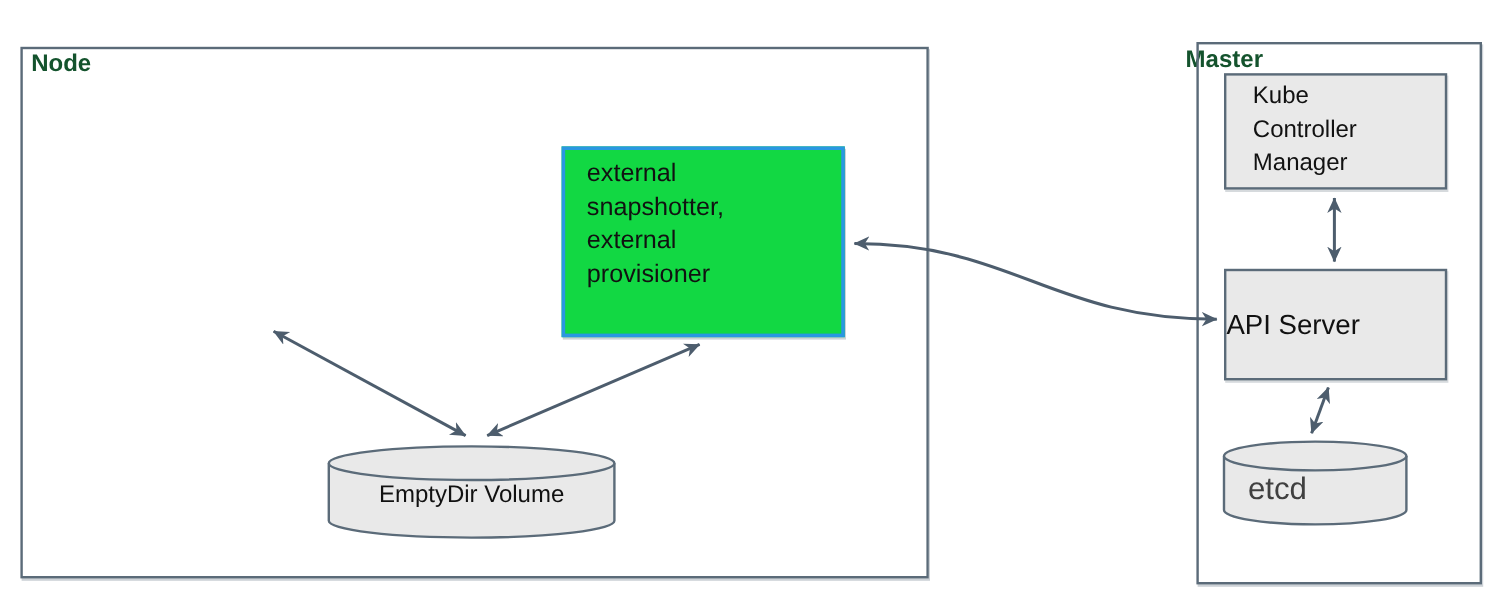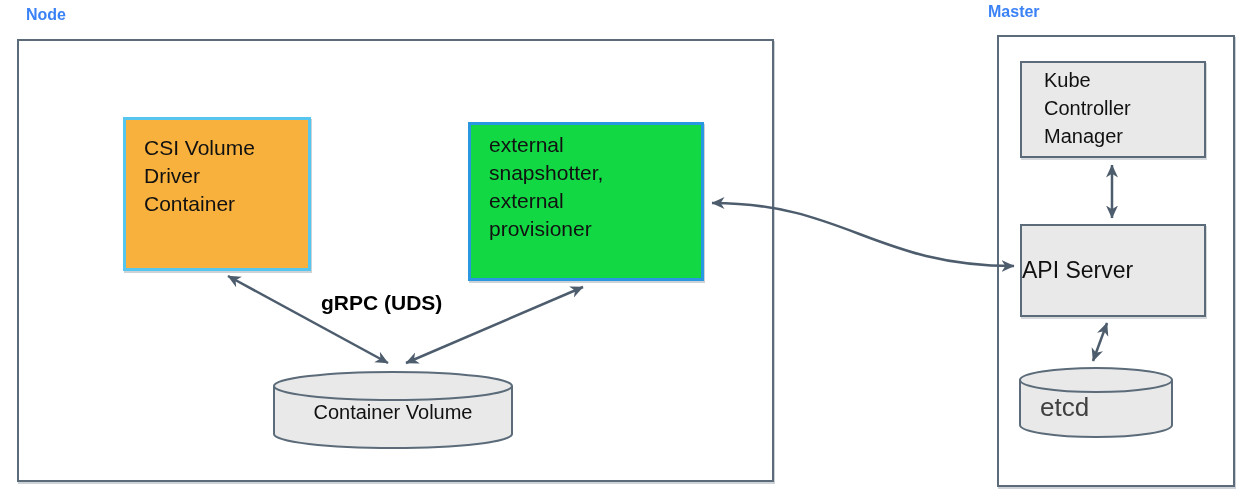--- a/index.html
+++ b/index.html
@@ -13,23 +13,24 @@
     position: relative;
     width: 1250px;
     height: 496px;
     background: #ffffff;
     overflow: hidden;
   }
   .abs { position: absolute; box-sizing: border-box; }
 
   .group-label {
     font-weight: bold;
-    font-size: 16px;
-    color: #3b82f6;
+    font-size: 20px;
+    color: #14532d;
     white-space: nowrap;
+    margin-top: 36px;
   }
   .outline-box {
     border: 2px solid var(--outline, #5b6b79);
     background: transparent;
     box-shadow: 1px 2px 0 rgba(91,107,121,0.30);
   }
   .section-title {
     font-size: 26px;
     color: #111;
     white-space: nowrap;
@@ -109,30 +110,26 @@
 </head>
 <body>
 
 <div class="canvas">
 
   <div class="abs group-label" style="left:26px; top:6px;">Node</div>
 
   <div class="abs outline-box" style="left:17px; top:39px; width:757px; height:443px;"></div>
 
 
-  <div class="abs shape-box csi-box" style="left:123px; top:117px; width:188px; height:154px;">CSI Volume
-Driver
-Container</div>
 
   <div class="abs shape-box sidecar-box" style="left:468px; top:122px; width:236px; height:159px;">external
 snapshotter,
 external
 provisioner</div>
 
-  <div class="abs grpc-label" style="left:321px; top:291px;">gRPC (UDS)</div>
 
   <div class="abs group-label" style="left:988px; top:3px;">Master</div>
 
   <div class="abs outline-box" style="left:997px; top:35px; width:238px; height:452px;"></div>
 
   <div class="abs gray-box kcm-box" style="left:1020px; top:61px; width:186px; height:97px;">Kube
 Controller
 Manager</div>
 
   <div class="abs gray-box api-box" style="left:1020px; top:224px; width:186px; height:93px;">API Server</div>
@@ -158,17 +155,17 @@
     <path class="arrow" d="M583 287 L406 363" marker-start="url(#ah)" marker-end="url(#ah)"></path>
 
     <path class="arrow" d="M712 203 C845 203 875 266 1014 266" marker-start="url(#ah)" marker-end="url(#ah)"></path>
 
     <path class="arrow" d="M1112 165 L1112 218" marker-start="url(#ah)" marker-end="url(#ah)"></path>
 
     <path class="arrow" d="M1107 323 L1093 361" marker-start="url(#ah)" marker-end="url(#ah)"></path>
   </svg>
 
   <div class="lbl-layer">
-    <div class="abs cyl-label" style="left:274px; top:401px; width:238px;">Container Volume</div>
+    <div class="abs cyl-label" style="left:274px; top:401px; width:238px;">EmptyDir Volume</div>
     <div class="abs etcd-label" style="left:1040px; top:392px;">etcd</div>
   </div>
 
 </div>
 
 </body></html>

